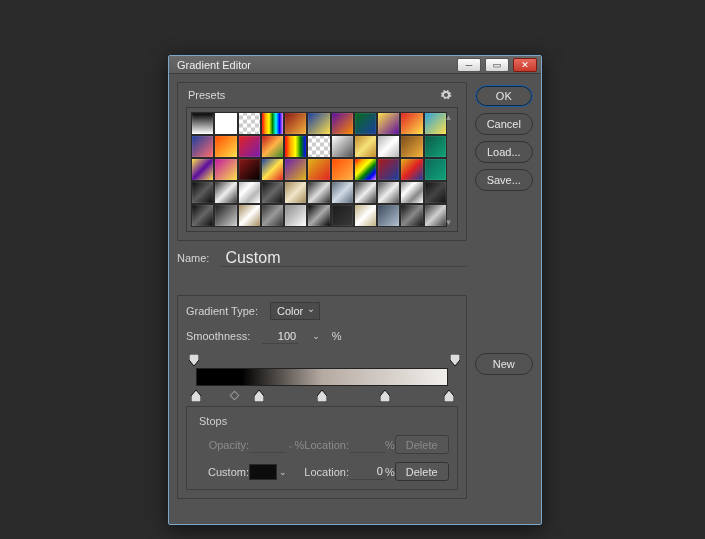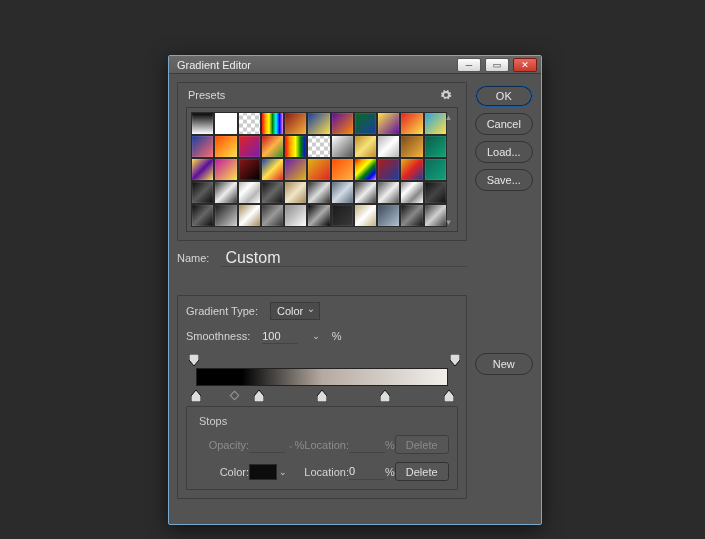--- a/index.html
+++ b/index.html
@@ -42,21 +42,21 @@
   .name-row, .form-row { display:flex; align-items:center; gap:12px; color:#d5d5d5; font-size:11px; margin-top:8px;}
   .text-input { flex:1; height:18px; background:#535353; border:none; border-bottom:1px solid #444;
     color:#e9e9e9; font-size:16px; padding:0 4px;}
   .grad-section { margin-top:28px; }
   .label { color:#d5d5d5; font-size:11px; }
   .label.dim { color:#8c8c8c; }
   .select { height:18px; border:1px solid #3a3a3a; background:#4b4b4b; color:#e6e6e6;
     font-size:11px; display:flex; align-items:center; padding:0 16px 0 6px; position:relative;}
   .select::after { content:"⌄"; position:absolute; right:4px; top:0; color:#ccc; font-size:10px; }
   .num-input { width:36px; height:16px; background:transparent; border:none;
-    border-bottom:1px solid #444; color:#e6e6e6; font-size:11px; text-align:left; padding-right:2px;}
+    border-bottom:1px solid #444; color:#e6e6e6; font-size:11px; text-align:right; padding-right:2px;}
   .grad-bar-wrap { position:relative; margin-top:10px; height:48px;}
   .grad-bar { position:absolute; left:10px; right:10px; top:14px; height:18px; border:1px solid #222;
     background:linear-gradient(90deg,#000 0%, #000 18%, #b5aaa2 50%, #f2efeb 100%);}
   .op-stop { position:absolute; top:0; width:10px; height:12px; }
   .op-stop svg, .col-stop svg { width:10px; height:12px; display:block;}
   .col-stop { position:absolute; bottom:0; width:10px; height:12px;}
   .midpoint { position:absolute; bottom:3px; width:7px; height:7px; transform:rotate(45deg);
     border:1px solid #999; background:#535353;}
   .stops-panel { margin-top:4px; }
   .stops-row { display:flex; align-items:center; color:#d5d5d5; font-size:11px; margin-top:8px;}
@@ -227,21 +227,21 @@
             <input class="num-input" disabled="" value="" style="">
             <span class="arrow" style="color:#777">⌄</span>
             <span class="label dim">%</span>
             <span class="fill"></span>
             <span class="label dim">Location:</span>
             <input class="num-input" disabled="" value="" style="">
             <span class="label dim">%</span>
             <div class="mini-btn dim">Delete</div>
           </div>
           <div class="stops-row">
-            <span class="label" style="width:54px;text-align:right">Color:</span>
+            <span class="label" style="width:54px;text-align:right">Custom:</span>
             <div class="swatch"></div>
             <span class="arrow">⌄</span>
             <span class="fill"></span>
             <span class="label">Location:</span>
             <input class="num-input" value="0" style="">
             <span class="label">%</span>
             <div class="mini-btn">Delete</div>
           </div>
         </div>
       </div>

